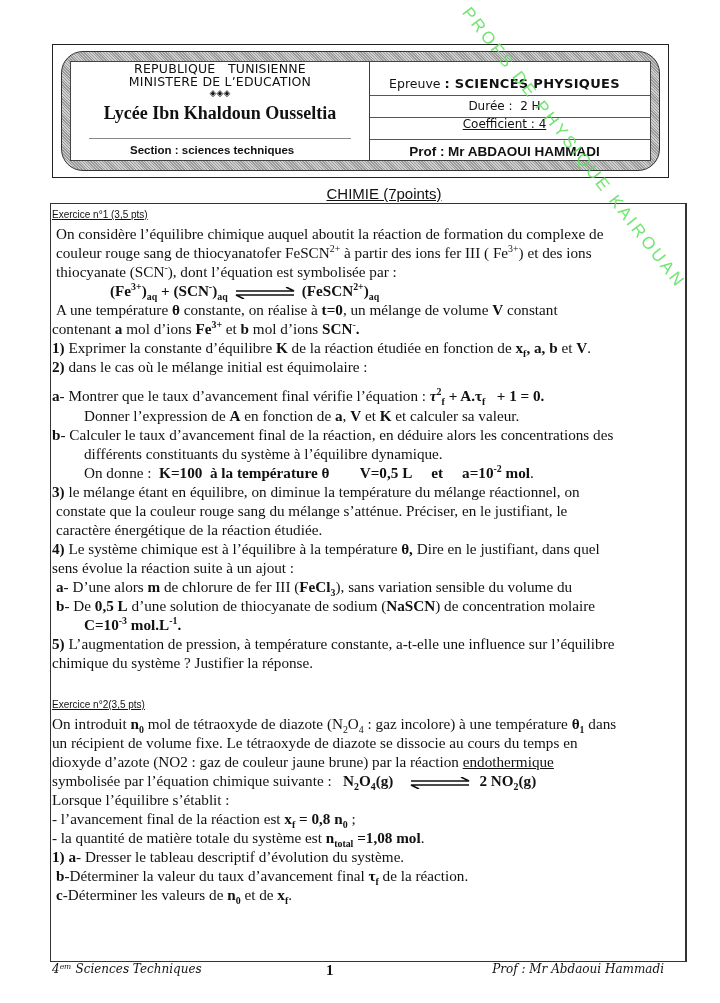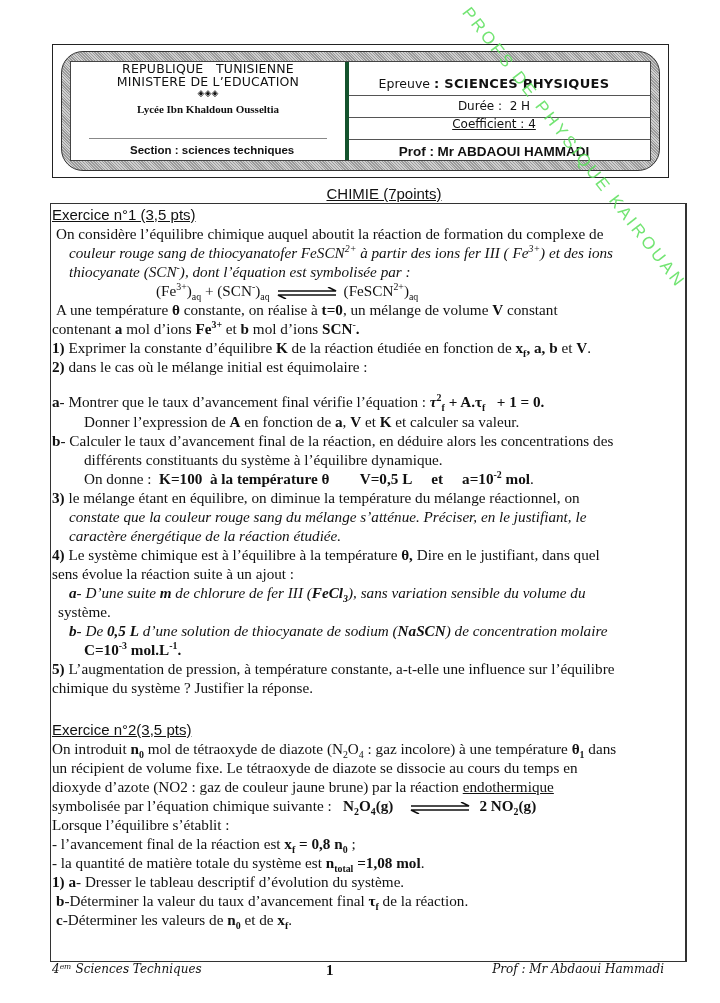--- a/index.html
+++ b/index.html
@@ -8,50 +8,50 @@
 
   
   .hdr-outer { position: absolute; left: 52px; top: 44px; width: 617px; height: 134px;
                border: 1.5px solid #222; box-sizing: border-box; }
   .hdr-frame { position: absolute; left: 8px; top: 6px; right: 8px; bottom: 6px;
                border-radius: 22px;
                background: repeating-linear-gradient(45deg,#9a9a9a 0 1px,#cfcfcf 1px 2px);
                border: 1px solid #333; box-sizing: border-box; }
   .hdr-inner { position: absolute; left: 17px; top: 16px; right: 17px; bottom: 16px; background: #fff;
                border: 1px solid #444; box-sizing: border-box; display: flex; }
-  .hdr-left { width: 274px; border-right: 4px solid #14532d; position: relative; }
+  .hdr-left { width: 274px; border-right: 1px solid #14532d; position: relative; padding-left: 24px; }
   .hdr-right { flex: 1; position: relative; }
   .hdr-sans { font-family: "DejaVu Sans", sans-serif; }
   .rep { position: absolute; left: 0; right: 0; top: 0; text-align: center; font-size: 12.5px; line-height: 13px; letter-spacing: 0.2px; }
   .orn { position: absolute; left: 0; right: 0; top: 27px; text-align: center; font-size: 9px; line-height: 9px; }
-  .lycee { position: absolute; left: 0; right: 0; top: 41px; text-align: center; font-weight: bold; font-size: 11px; }
+  .lycee { position: absolute; left: 0; right: 0; top: 41px; text-align: center; font-weight: bold; font-size: 18px; }
   .left-sep { position: absolute; left: 18px; right: 18px; top: 76px; border-top: 1px solid #888; }
   .section { position: absolute; left: 26px; top: 82px; font-family: "Liberation Sans", sans-serif; font-weight: bold; font-size: 11.5px; margin-left: 33px; }
   .r-row { position: absolute; left: 0; right: 11px; text-align: center; font-size: 12px; }
   .r-sep { position: absolute; left: 0; right: 0; border-top: 1px solid #555; }
   .epreuve { top: 14px; font-size: 12.5px; }
   .epreuve b { font-size: 13px; letter-spacing: 0.3px; }
   .duree { top: 37px; }
   .coef { top: 55px; text-decoration: underline; }
   .prof { top: 82px; font-family: "Liberation Sans", sans-serif; font-weight: bold; font-size: 13.5px; }
 
   
   .chimie-title { position: absolute; left: 0; right: 0; top: 185px; text-align: center;
                   font-family: "Liberation Sans", sans-serif; font-size: 15px; text-decoration: underline; margin-left: 48px; }
 
   
   .body-box { position: absolute; left: 50px; top: 203px; width: 637px; height: 759px;
               border: 1.5px solid #333; border-right-width: 2px; box-sizing: border-box; }
   .content { position: absolute; left: 52px; top: 206px; width: 636px; font-size: 15.2px; line-height: 19px; }
-  .ex-title { font-family: "Liberation Sans", sans-serif; font-size: 15px; text-decoration: underline; margin: 0; line-height: 18px; }
+  .ex-title { font-family: "Liberation Sans", sans-serif; font-size: 10px; text-decoration: underline; margin: 0; line-height: 18px; }
   .p { margin: 0; white-space: nowrap; }
   .ind1 { padding-left: 4px; }
   .ind2 { padding-left: 32px; }
-  .ind3 { padding-left: 17px; font-style: italic; }
-  .eq { text-align: left; padding-left: 104px; font-weight: normal; }
+  .ind3 { padding-left: 4px; }
+  .eq { text-align: left; padding-left: 58px; font-weight: bold; }
   .gap { height: 21px; }
   sub, sup { font-size: 65%; line-height: 0; }
   .u { text-decoration: underline; }
   .harpoon { display: inline-block; width: 62px; vertical-align: middle; margin: 0 6px; }
 
   
   .footer { position: absolute; left: 52px; right: 52px; top: 962px; height: 20px; font-size: 13px; }
   .f-left { position: absolute; left: 0; top: 0; font-family: "DejaVu Serif", serif; font-style: italic; font-size: 12px; }
   .f-mid { position: absolute; left: 274px; top: 0; font-weight: bold; font-size: 15px; }
   .f-right { position: absolute; right: 4px; top: 0; font-family: "DejaVu Serif", serif; font-style: italic; font-size: 12px; }
@@ -99,33 +99,32 @@
   <p class="p ind1">On considère l’équilibre chimique auquel aboutit la réaction de formation du complexe de</p>
   <p class="p ind3"><span>couleur rouge sang de thiocyanatofer  FeSCN</span><sup>2+</sup><span> à partir des ions fer III ( Fe</span><sup>3+</sup><span>) et des ions</span></p>
   <p class="p ind3"><span>thiocyanate (SCN</span><sup>-</sup><span>), dont l’équation est symbolisée par :</span></p>
   <p class="p eq"><span>(Fe</span><sup>3+</sup><span>)</span><sub>aq</sub><span> + (SCN</span><sup>-</sup><span>)</span><sub>aq</sub><svg class="harpoon" viewBox="0 0 62 12" height="12">
         <path d="M2 4 H60 L52 0" fill="none" stroke="#111" stroke-width="1.6"></path>
         <path d="M60 8 H2 L10 12" fill="none" stroke="#111" stroke-width="1.6"></path>
       </svg><span>(FeSCN</span><sup>2+</sup><span>)</span><sub>aq</sub></p>
   <p class="p ind1"><span>A une température </span><b>θ</b><span> constante, on réalise à </span><b>t=0</b><span>, un mélange de volume </span><b>V</b><span> constant</span></p>
   <p class="p"><span>contenant </span><b>a</b><span> mol d’ions </span><b>Fe</b><b><sup>3+</sup></b><span> et </span><b>b</b><span> mol d’ions </span><b>SCN</b><sup>-</sup><b>.</b></p>
   <p class="p"><b>1)</b><span>  Exprimer la constante d’équilibre </span><b>K</b><span> de la réaction étudiée en fonction de  </span><b><span>x</span><sub>f</sub><span>, a, b</span></b><span> et </span><b>V</b><span>.</span></p>
-  <p class="p" style="margin-bottom:16px"><b>2)</b><span>  dans le cas où le mélange initial est équimolaire :</span></p>
+  <p class="p" style="margin-bottom:10px"><b>2)</b><span>  dans le cas où le mélange initial est équimolaire :</span></p>
   <p class="p" style="margin-top:3px"><b>a</b><span>-   Montrer que le taux d’avancement final vérifie l’équation : </span><b><i>τ</i><sup>2</sup><sub>f</sub><span> + A.τ</span><sub>f</sub><span style="white-space:pre">   + 1 = 0.</span></b></p>
   <p class="p ind2" style="margin-top:1px"><span>Donner  l’expression de </span><b>A</b><span> en fonction de  </span><b>a</b><span>, </span><b>V</b><span> et </span><b>K</b><span> et calculer sa valeur.</span></p>
   <p class="p"><b>b</b><span>-  Calculer le taux d’avancement final de la réaction, en déduire alors les concentrations des</span></p>
   <p class="p ind2"><span>différents constituants du système à l’équilibre dynamique.</span></p>
   <p class="p ind2" style="white-space:pre"><span>On donne :  </span><b>K=100  à la température θ</b>        <b>V=0,5 L</b>     <b>et</b>     <b><span>a=10</span><sup>-2</sup><span> mol</span></b><span>.</span></p>
   <p class="p"><b>3)</b><span> le mélange étant en équilibre, on diminue la température du mélange réactionnel, on</span></p>
   <p class="p ind3">constate que la couleur rouge sang du mélange s’atténue. Préciser, en le justifiant, le</p>
   <p class="p ind3">caractère énergétique de la réaction étudiée.</p>
   <p class="p"><b>4)</b><span> Le système chimique est à l’équilibre à la température </span><b>θ,</b><span> Dire en le justifiant, dans quel</span></p>
   <p class="p">sens évolue la réaction suite à un ajout :</p>
-  <p class="p ind3"><b>a</b><span>- D’une suite </span><b>m</b><span> de chlorure de fer III (</span><b><span>FeCl</span><sub>3</sub></b><span>), sans variation sensible du volume du</span></p>
-  <p class="p" style="padding-left:6px">système.</p>
+  <p class="p ind3"><b>a</b><span>- D’une alors </span><b>m</b><span> de chlorure de fer III (</span><b><span>FeCl</span><sub>3</sub></b><span>), sans variation sensible du volume du</span></p>
   <p class="p ind3"><b>b</b><span>-  De </span><b>0,5 L</b><span> d’une solution de thiocyanate de sodium (</span><b>NaSCN</b><span>) de concentration molaire</span></p>
   <p class="p ind2"><b><span>C=10</span><sup>-3</sup><span> mol.L</span><sup>-1</sup><span>.</span></b></p>
   <p class="p"><b>5)</b><span> L’augmentation de pression, à température constante, a-t-elle une influence sur l’équilibre</span></p>
   <p class="p">chimique du système ? Justifier la réponse.</p>
 
   <div class="gap" style="height:24px"></div>
 
   <p class="ex-title">Exercice n°2(3,5 pts)</p>
   <p class="p"><span>On introduit </span><b><span>n</span><sub>0</sub></b><span> mol de tétraoxyde de diazote (N</span><sub>2</sub><span>O</span><sub>4</sub><span> : gaz incolore) à une température  </span><b><span>θ</span><sub>1</sub></b><span> dans</span></p>
   <p class="p">un récipient de volume fixe. Le tétraoxyde de diazote se dissocie au cours du temps en</p>

